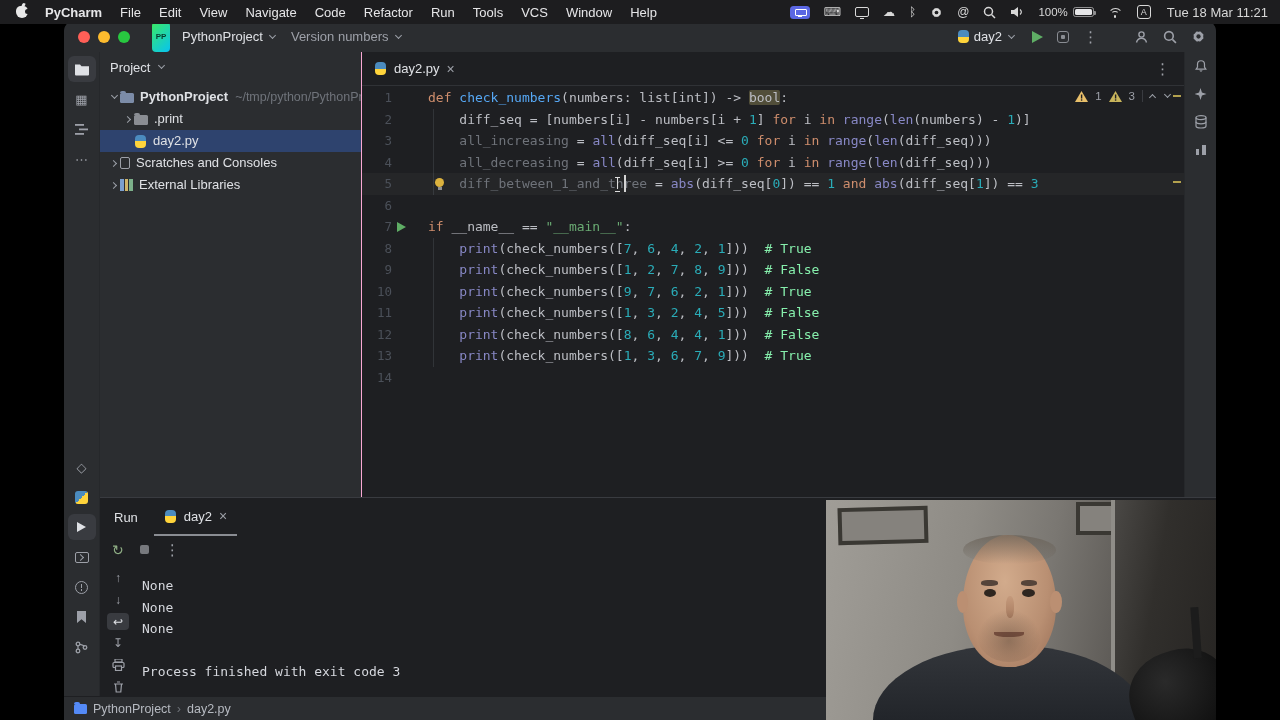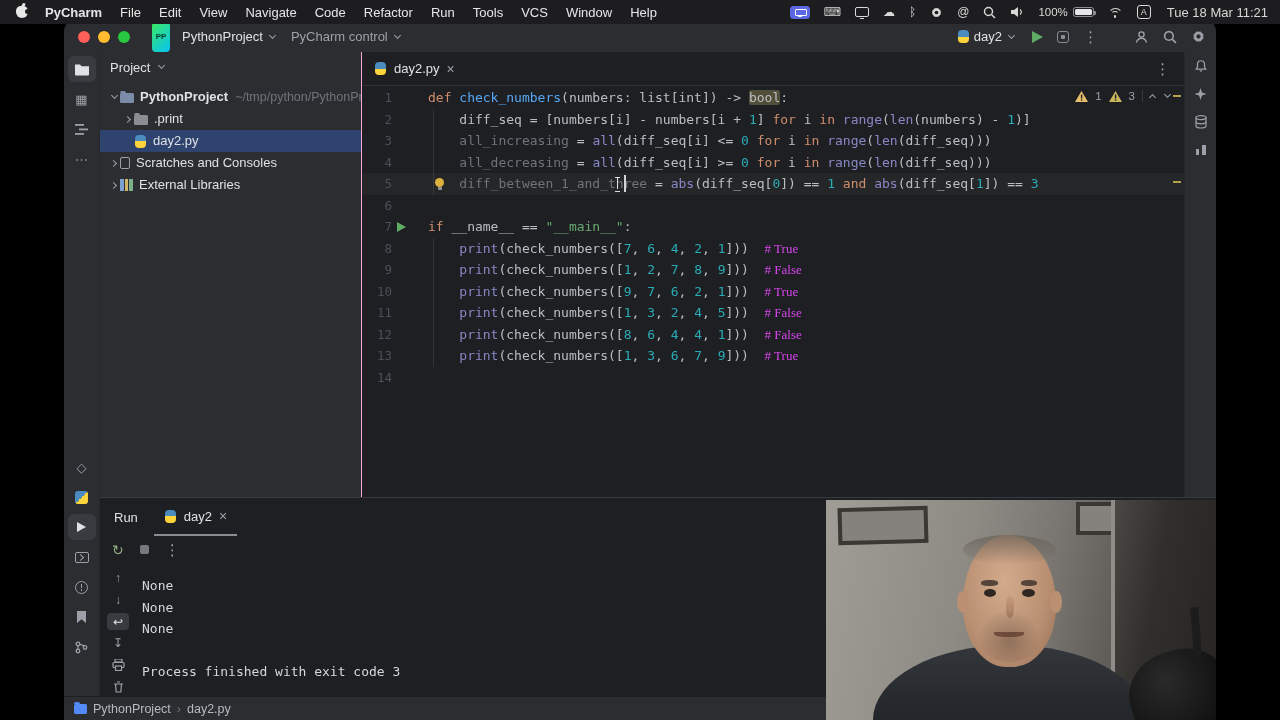--- a/index.html
+++ b/index.html
@@ -101,21 +101,21 @@
     font-family:"DejaVu Sans Mono",monospace;font-size:13px;}
   .code-row.caret-line{background:rgba(255,255,255,.03);}
   .gutter-num{flex:0 0 30px;width:30px;text-align:right;color:#4b5059;font-size:12.5px;}
   .gutter-icon{flex:0 0 36px;width:36px;position:relative;}
   .run-arrow{position:absolute;left:5px;top:5.5px;width:0;height:0;border-left:9px solid #5fad65;border-top:5.5px solid transparent;border-bottom:5.5px solid transparent;}
   .code-text{flex:1;}
   .tk-kw{color:#cf8e6d;}
   .tk-d{color:#bcbec4;}
   .tk-n{color:#2aacb8;}
   .tk-s{color:#6aab73;}
-  .tk-c{color:#d946ef;font-family:Liberation Serif, serif;}
+  .tk-c{color:#86efac;}
   .tk-b{color:#8888c6;}
   .tk-gr{color:#6f737a;}
   .tk-fn{color:#56a8f5;}
   .tk-hl{color:#bcbec4;background:#514e39;border-radius:2px;}
   .bulb{position:absolute;left:73px;top:5px;width:9px;height:9px;border-radius:50%;background:#dcb23e;}
   .bulb::after{content:"";position:absolute;left:2.5px;top:8.5px;width:4px;height:3px;background:#8e8f92;}
   .caret{position:absolute;left:262px;top:2px;width:1.5px;height:17px;background:#d4d4d4;}
   .ibeam{position:absolute;left:252px;top:4px;width:7px;height:13px;}
   .ibeam::before{content:"";position:absolute;left:2.9px;top:1px;bottom:1px;width:1.2px;background:#dedede;}
   .ibeam::after{content:"";position:absolute;left:1px;right:1px;top:0;height:13px;border-top:1.2px solid #dedede;border-bottom:1.2px solid #dedede;}
@@ -236,21 +236,21 @@
   <div id="titlebar">
     <span class="tl r"></span>
     <span class="tl y"></span>
     <span class="tl g"></span>
     <span class="pp-badge">PP</span>
     <span class="tb-label">
       <span>PythonProject</span>
         <span class="chev down"></span>
     </span>
     <span class="tb-label tb-dim">
-      <span>PyCharm control</span>
+      <span>Version numbers</span>
         <span class="chev down"></span>
     </span>
     <div id="tb-right">
       <span class="tb-label">
         <span class="py-mini"></span>
         <span>day2</span>
           <span class="chev down"></span>
       </span>
       <span class="play-btn"></span>
       <span class="chip-ic"></span>

